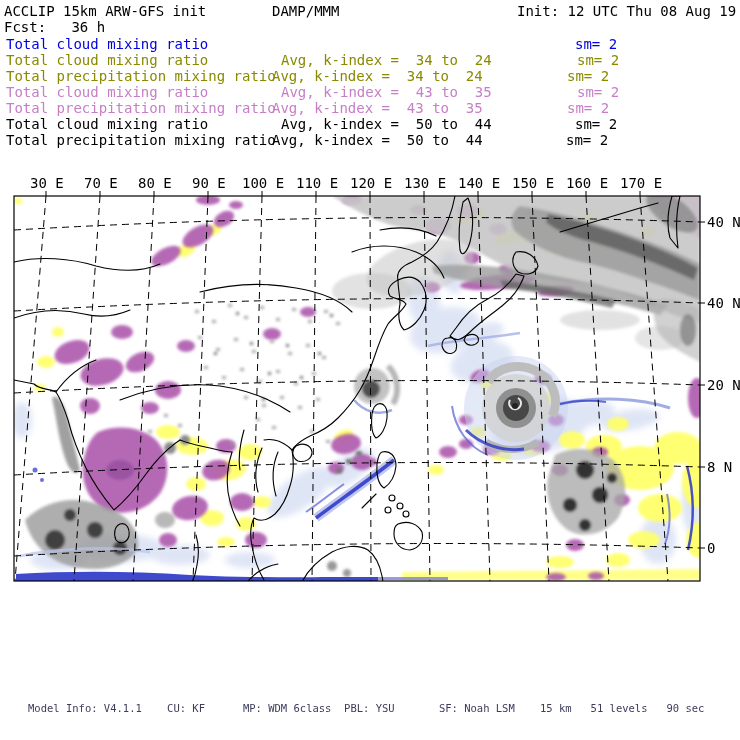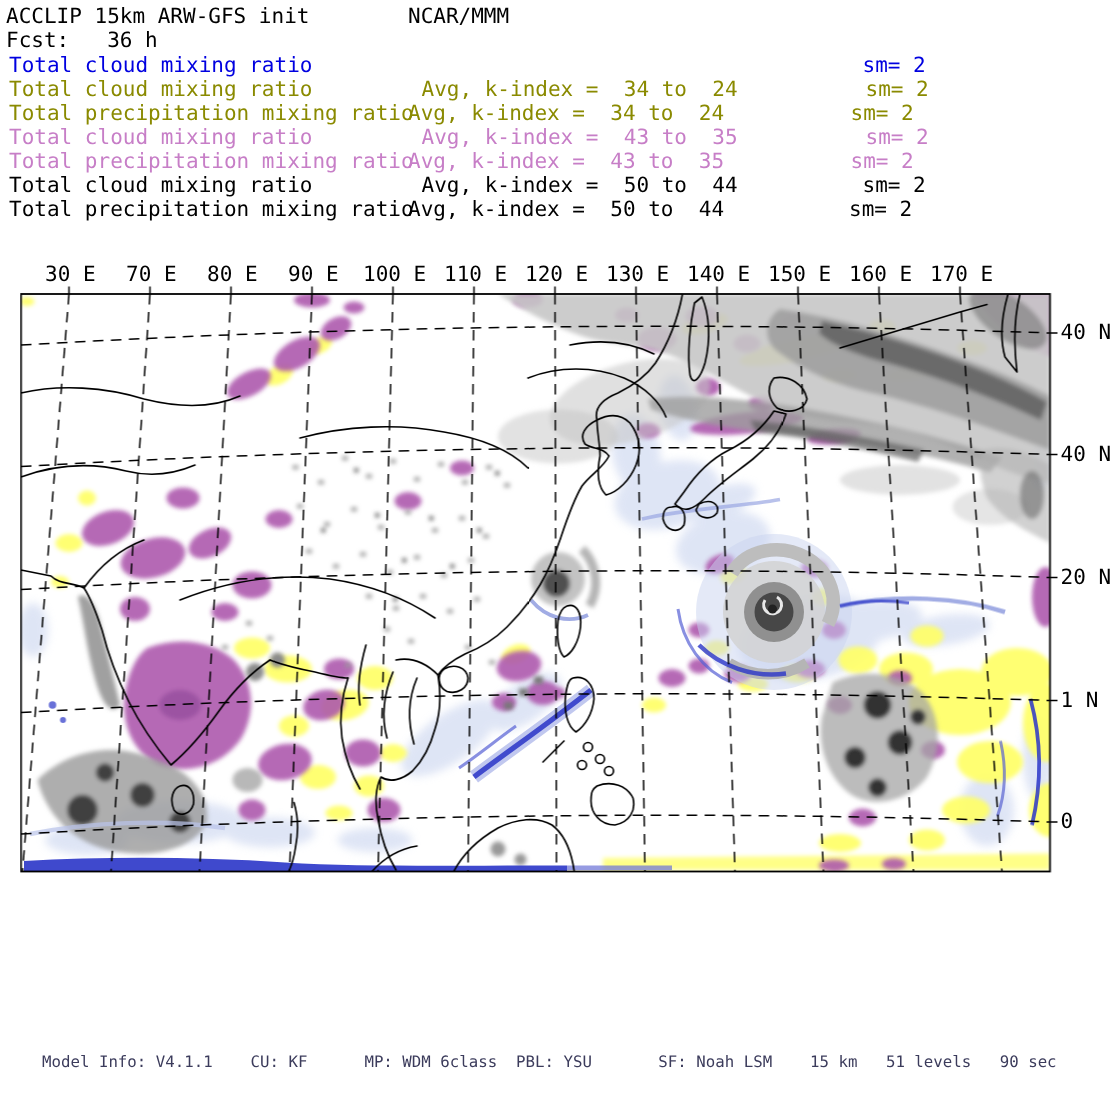--- a/index.html
+++ b/index.html
@@ -18,21 +18,22 @@
   .f-lb{fill:var(--map-blue-light);}
   .s-coast{stroke:#000;fill:none;stroke-width:1.1;stroke-linejoin:round;stroke-linecap:round;}
   .s-grid{stroke:#000;fill:none;stroke-width:1;stroke-dasharray:7 5;}
 </style>
 </head>
 <body>
 
 <div id="page">
 
   <div class="t" style="left:4px;top:4px">ACCLIP 15km ARW-GFS init</div>
-  <div class="t" style="left:272px;top:4px">NCAR/MMM</div>
+  <div class="t" style="left:272px;top:4px">DAMP/MMM</div>
+  <div class="t" style="left:517px;top:4px">Init: 12 UTC Thu 08 Aug 19</div>
   <div class="t" style="left:4px;top:20px">Fcst:   36 h</div>
 
   <div class="t c-blue" style="left:6px;top:37px">Total cloud mixing ratio</div>
   <div class="t c-blue" style="left:575px;top:37px">sm= 2</div>
 
   <div class="t c-olive" style="left:6px;top:53px">Total cloud mixing ratio</div>
   <div class="t c-olive" style="left:281px;top:53px">Avg, k-index =  34 to  24</div>
   <div class="t c-olive" style="left:577px;top:53px">sm= 2</div>
 
   <div class="t c-olive" style="left:6px;top:69px">Total precipitation mixing ratio</div>
@@ -64,21 +65,21 @@
   <div class="t" style="left:350px;top:176px">120 E</div>
   <div class="t" style="left:404px;top:176px">130 E</div>
   <div class="t" style="left:458px;top:176px">140 E</div>
   <div class="t" style="left:512px;top:176px">150 E</div>
   <div class="t" style="left:566px;top:176px">160 E</div>
   <div class="t" style="left:620px;top:176px">170 E</div>
 
   <div class="t" style="left:707px;top:215px">40 N</div>
   <div class="t" style="left:707px;top:296px">40 N</div>
   <div class="t" style="left:707px;top:378px">20 N</div>
-  <div class="t" style="left:707px;top:460px">1 N</div>
+  <div class="t" style="left:707px;top:460px">8 N</div>
   <div class="t" style="left:707px;top:541px">0</div>
 
   <svg width="740" height="740" viewBox="0 0 740 740">
     <defs>
       <clipPath id="mapclip">
           <rect x="14" y="196" width="686" height="385"></rect>
         </clipPath>
       <filter id="soft" x="-30%" y="-30%" width="160%" height="160%">
           <feGaussianBlur stdDeviation="1.5"></feGaussianBlur>
         </filter>

